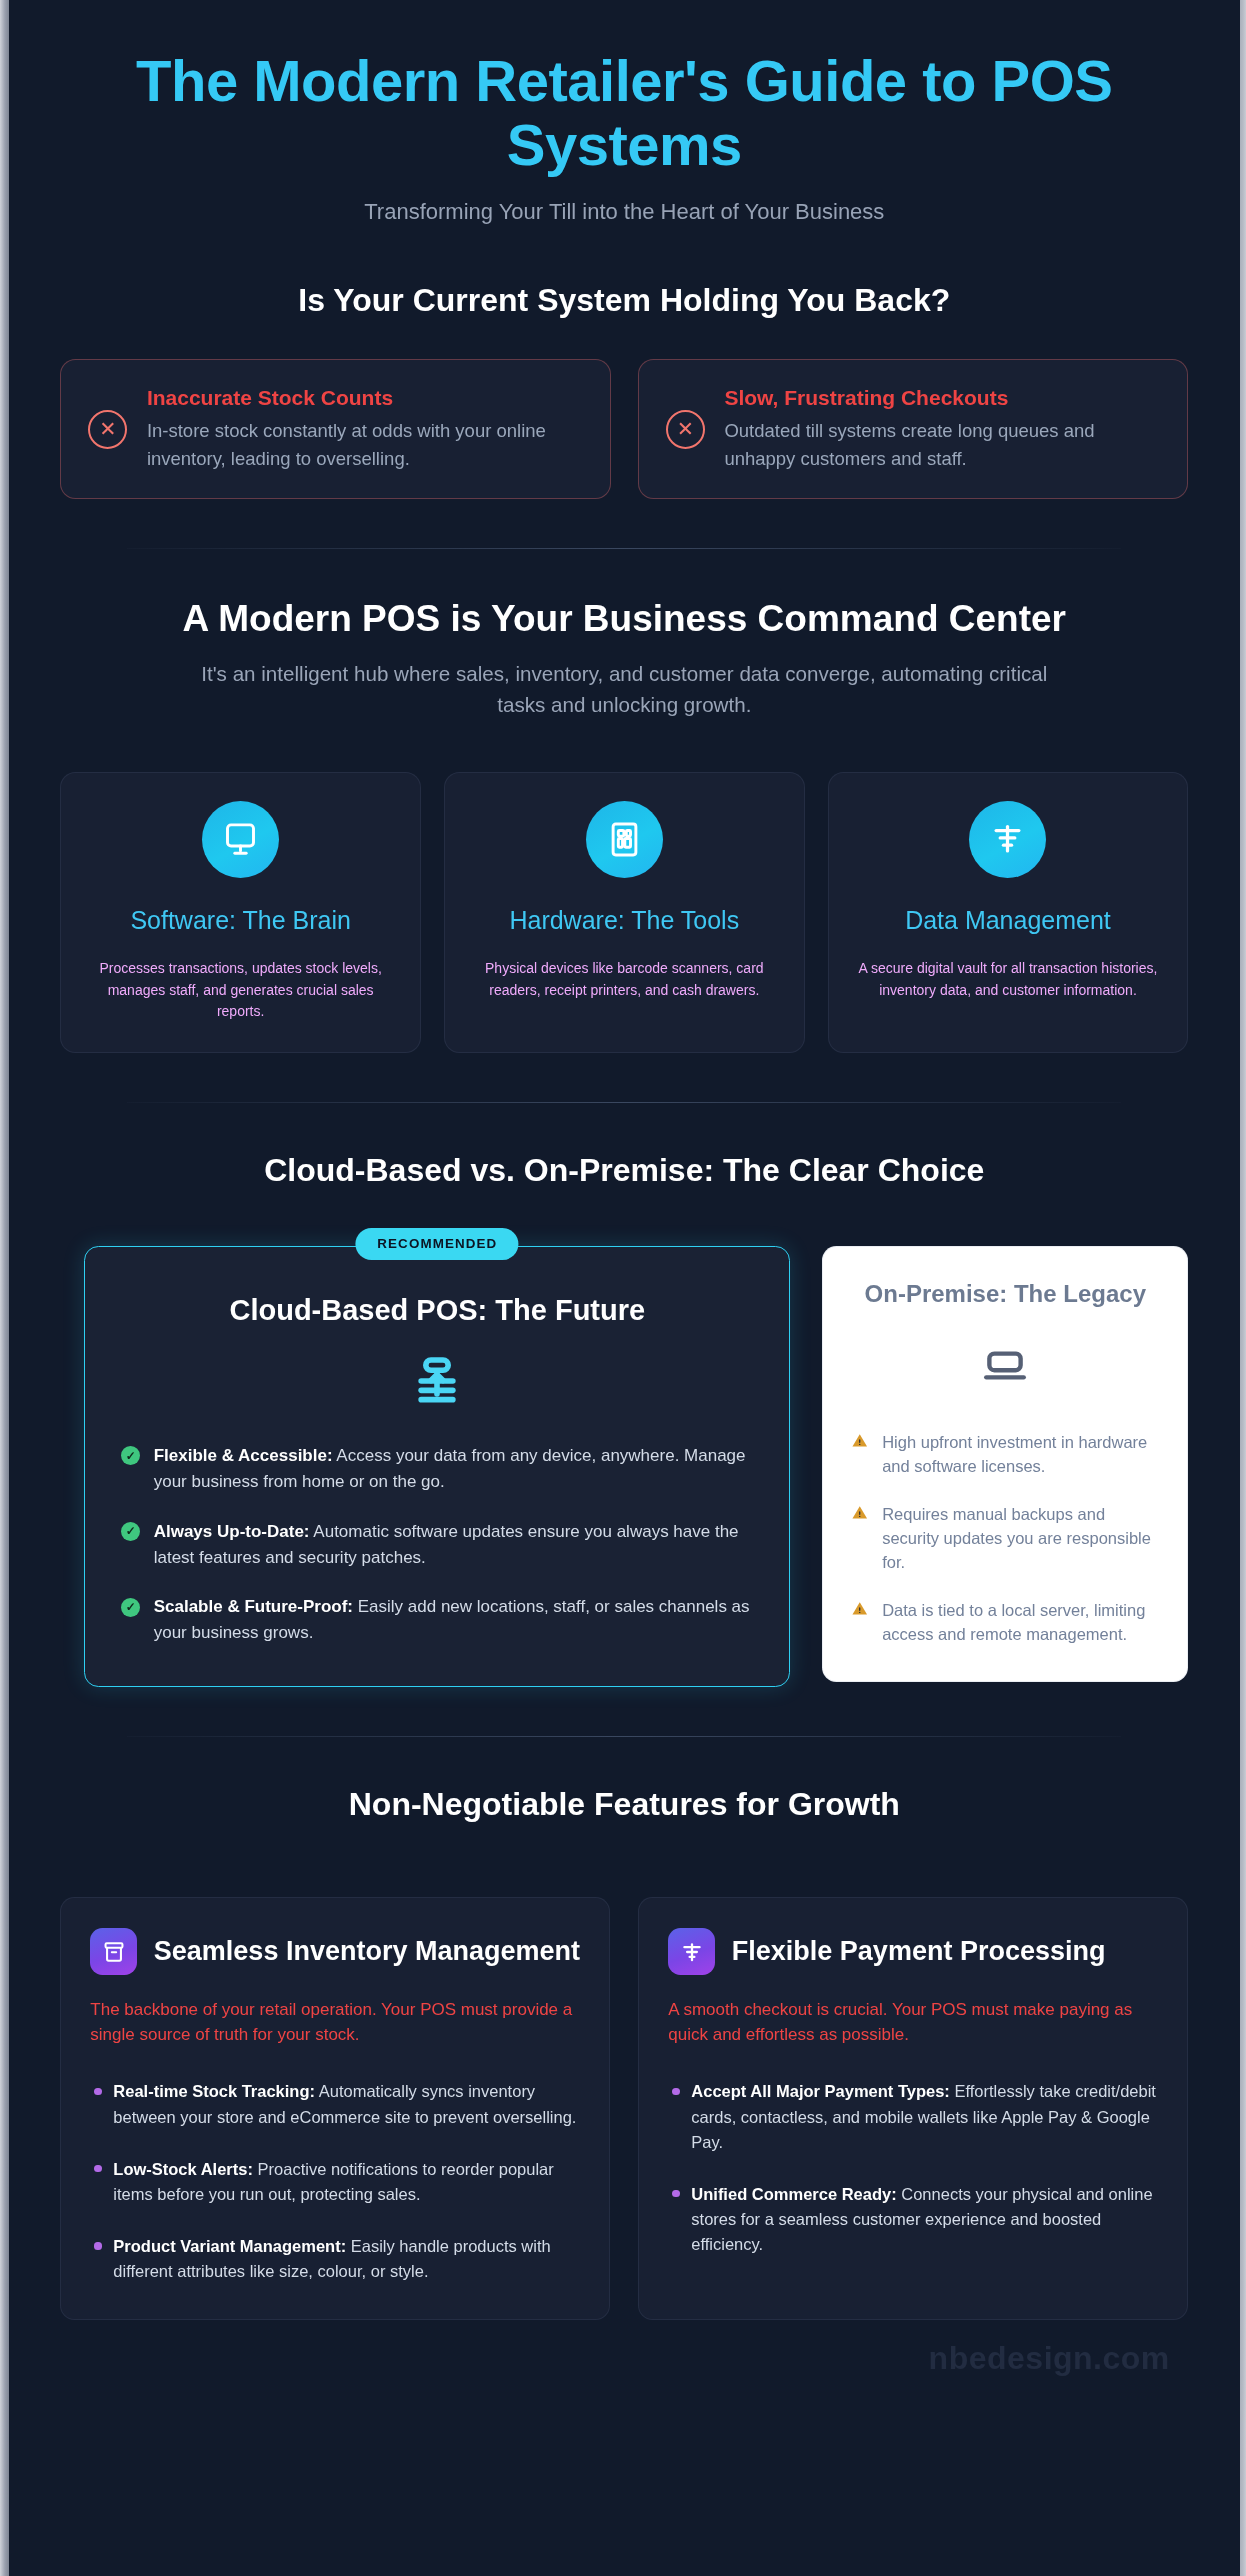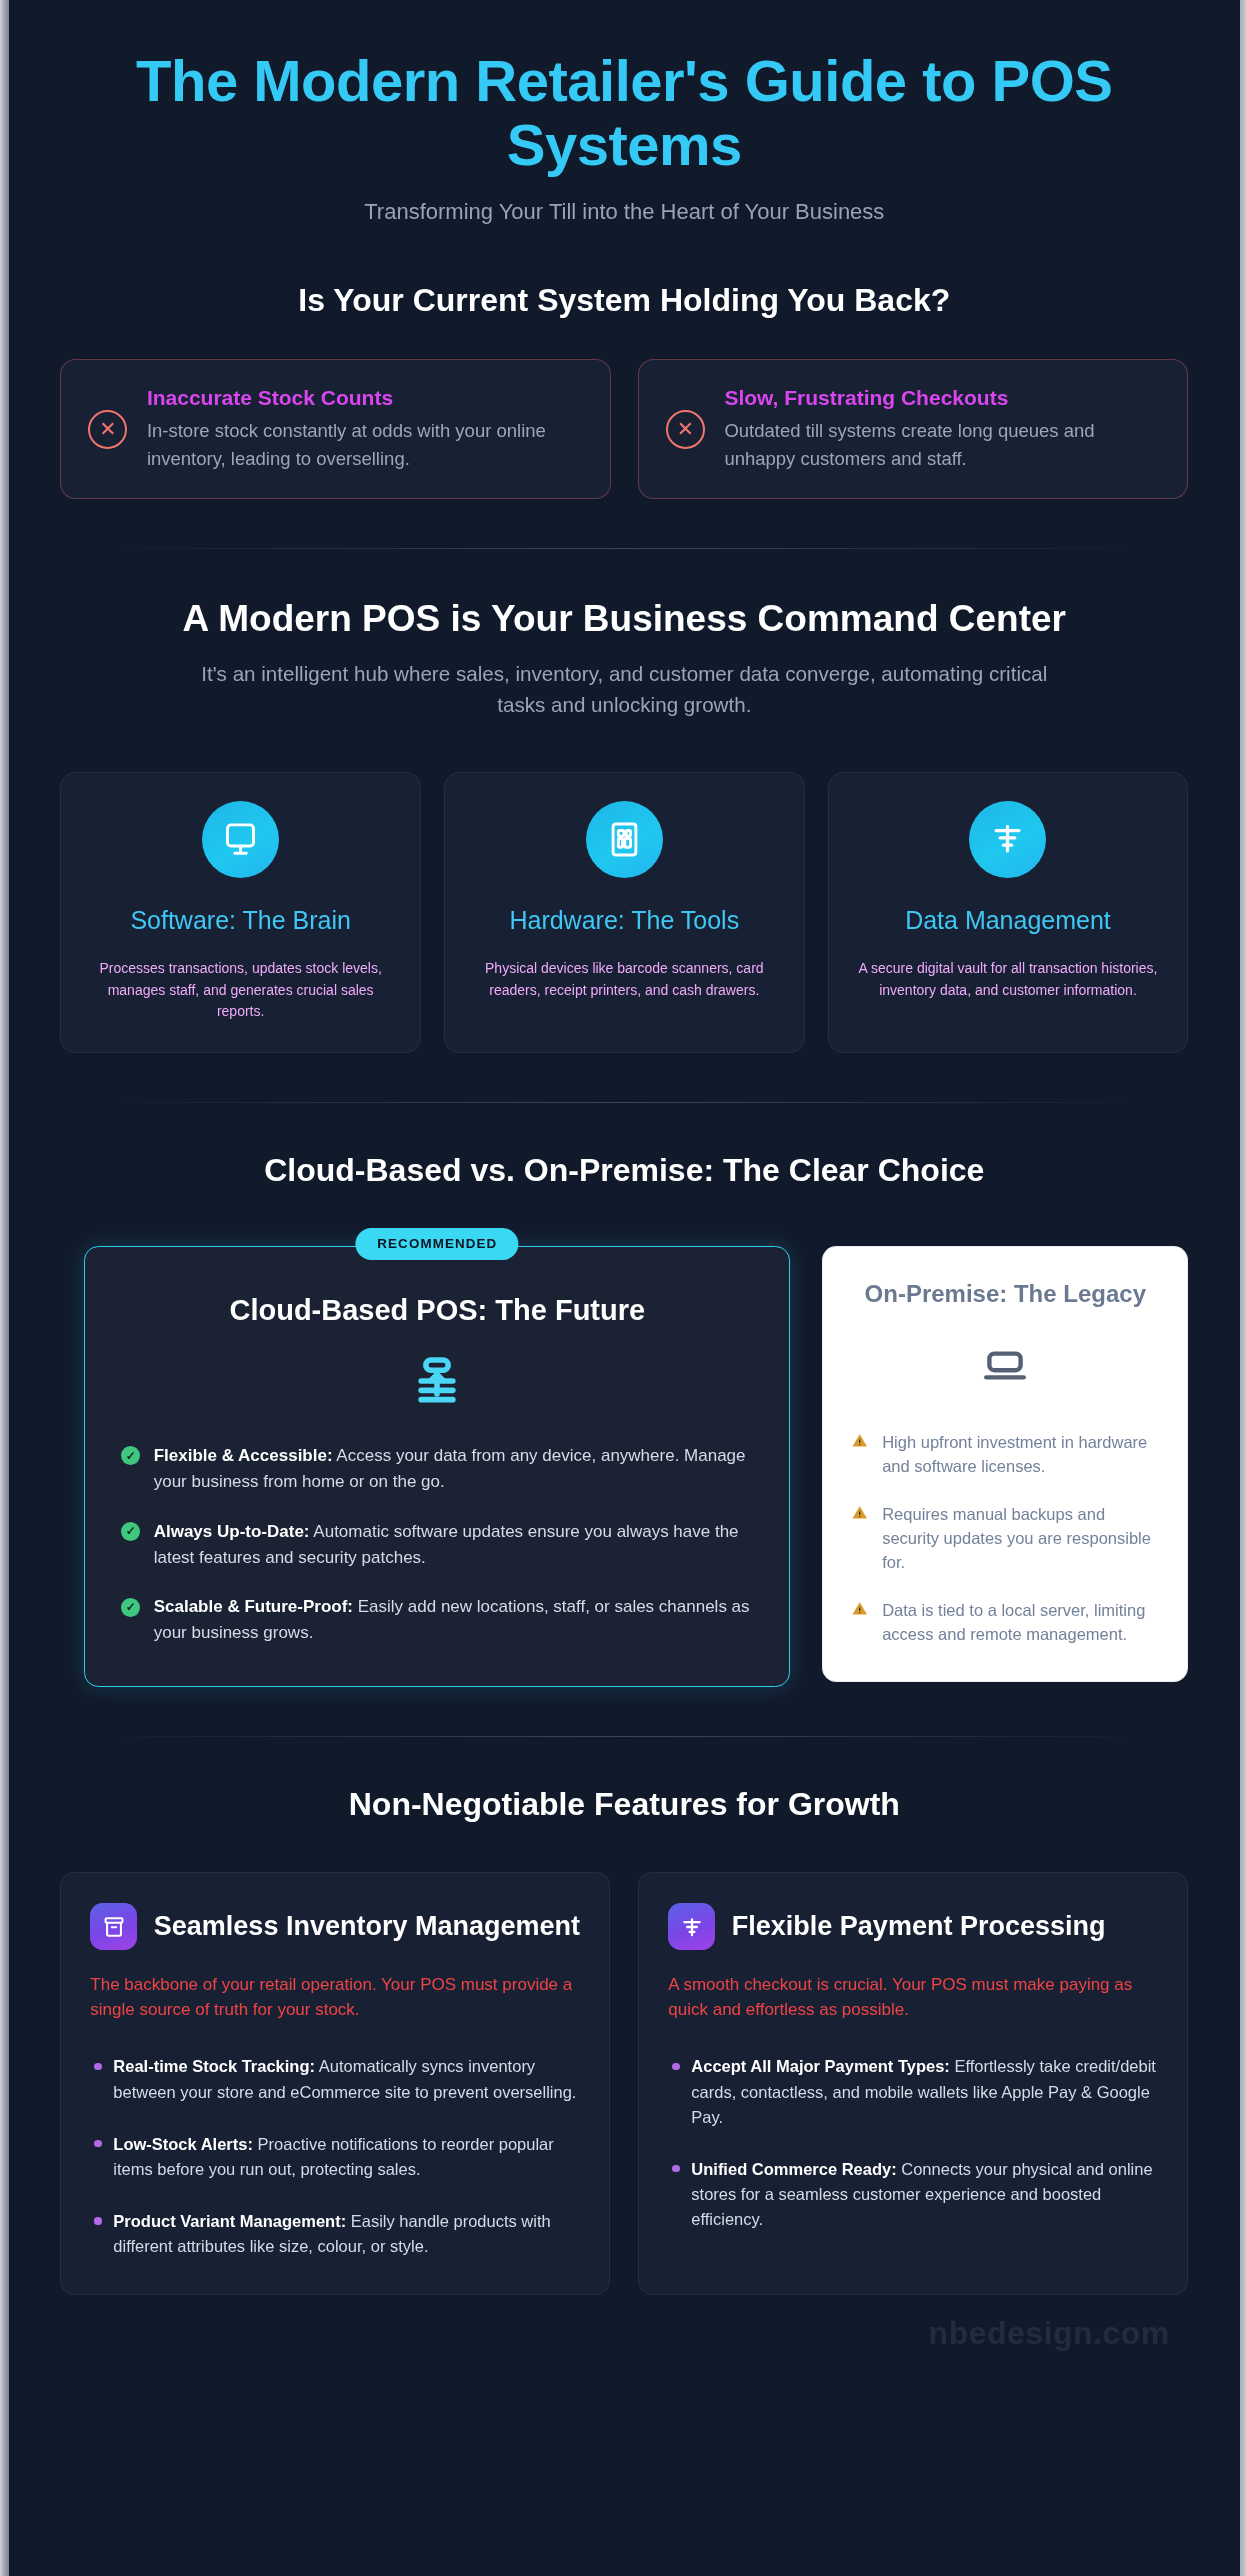--- a/index.html
+++ b/index.html
@@ -110,21 +110,21 @@
     border: 2.1px solid #f2756d;
     border-radius: 50%;
     display: flex; align-items: center; justify-content: center;
     color: #f2756d;
     font-size: 20.6px;
     font-weight: 400;
     line-height: 1;
   }
   .pain-text h3 {
     font-size: 21px;
-    color: #d946ef;
+    color: #ef4444;
     font-weight: 700;
     margin-bottom: 7.2px;
   }
   .pain-text p {
     font-size: 18.5px;
     color: #9aa7bb;
     line-height: 1.5;
   }
 
   
@@ -255,21 +255,21 @@
     color: #73819a;
   }
   .warn-list li:last-child { margin-bottom: 0; }
   .warn-ico { flex: 0 0 auto; margin-top: 2.6px; }
   .warn-ico svg { width: 17.5px; height: 17.5px; display: block; }
 
   
   .features {
     display: flex;
     gap: 28px;
-    margin-top: 49px;
+    margin-top: 74px;
   }
   .feature {
     flex: 1;
     background: #18203200;
     background-color: #182033;
     border: 1px solid rgba(120,140,175,0.13);
     border-radius: 14.4px;
     padding: 30px 29px 34px;
   }
   .feature-head {

